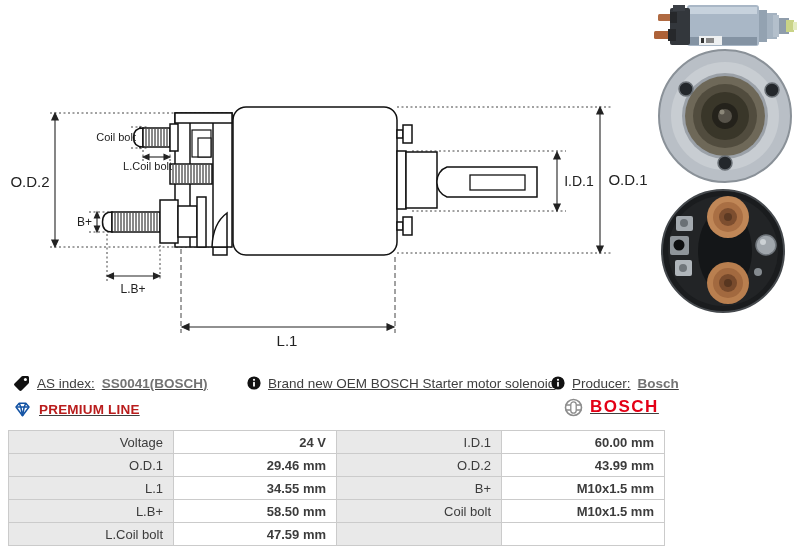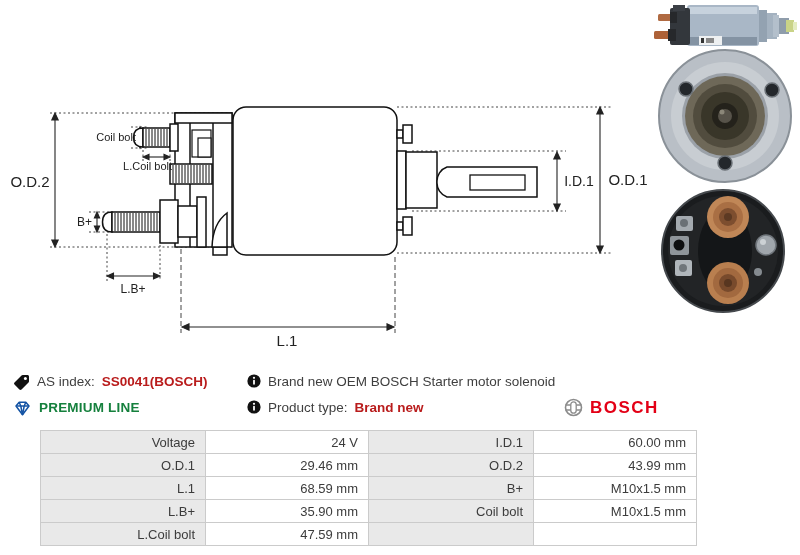--- a/index.html
+++ b/index.html
@@ -1,30 +1,30 @@
 <!DOCTYPE html>
 <html><head>
 <meta charset="utf-8">
 <style>
   html,body{margin:0;padding:0;background:#fff;}
   .page{position:relative;width:800px;height:555px;background:#fff;overflow:hidden;
         font-family:"Liberation Sans",sans-serif;color:#3b3b3b;}
   .diagram-wrap{position:absolute;left:0;top:0;width:650px;height:370px;}
   .photo{position:absolute;}
-  .info-item{position:absolute;display:flex;align-items:flex-start;gap:7px;white-space:nowrap;
-             font-size:13.5px;color:#3f3f3f;height:18px;}
-  .info-item b{color:#b91c1c;}
-  .premium-text{color:#15803d;font-weight:bold;letter-spacing:.2px;}
+  .info-item{position:absolute;display:flex;align-items:center;gap:7px;white-space:nowrap;
+             font-size:13.5px;color:#3f3f3f;height:18px;text-decoration:underline;}
+  .info-item b{color:#737373;}
+  .premium-text{color:#b91c1c;font-weight:bold;letter-spacing:.2px;}
   .bosch-text{color:#e30016;font-weight:bold;font-size:17px;letter-spacing:1.5px;}
   .icon{flex:0 0 auto;display:inline-flex;}
-  table.specs{position:absolute;left:8px;top:430px;border-collapse:collapse;table-layout:fixed;margin-left:32px;}
+  table.specs{position:absolute;left:8px;top:430px;border-collapse:collapse;table-layout:fixed;}
   table.specs td{border:1px solid #cbcbcb;height:22px;font-size:13px;color:#3c3c3c;
                  text-align:right;padding:0 10px 0 4px;overflow:hidden;}
   td.lbl{background:#e9e9e9;width:150px;}
-  td.val{background:#ffffff;width:148px;}
+  td.val{background:#ffffff;width:148px;font-weight:bold;}
   svg text{font-family:"Liberation Sans",sans-serif;fill:#222;}
 </style>
 </head>
 <body>
 
 <div class="page">
 
   <div class="diagram-wrap">
   <svg width="650" height="370" viewBox="0 0 650 370">
 
@@ -233,42 +233,42 @@
     <span class="icon">
       <svg width="14" height="14" viewBox="0 0 14 14">
           <circle cx="7" cy="7" r="6.6" fill="#111"></circle>
           <circle cx="7" cy="3.8" r="1.1" fill="#fff"></circle>
           <rect x="6.1" y="5.7" width="1.8" height="5" rx="0.9" fill="#fff"></rect>
         </svg>
     </span>
     <span>Brand new OEM BOSCH Starter motor solenoid</span>
   </div>
 
-
-  <div class="info-item" style="left:13px;top:400px">
-    <span class="icon">
-      <svg width="19" height="17" viewBox="0 0 19 17" fill="none" stroke="#1353a4" stroke-width="1.5" stroke-linejoin="round">
-          <path d="M3,6 L6.2,2.2 H12.8 L16,6 L9.5,14.8 Z"></path>
-          <path d="M3,6 H16 M6.2,2.2 L7.8,6 L9.5,14.8 M12.8,2.2 L11.2,6 L9.5,14.8"></path>
-        </svg>
-    </span>
-    <span class="premium-text">PREMIUM LINE</span>
-  </div>
-
-  <div class="info-item" style="left:247px;top:400px">
+  <div class="info-item" style="left:551px;top:374px">
     <span class="icon">
       <svg width="14" height="14" viewBox="0 0 14 14">
           <circle cx="7" cy="7" r="6.6" fill="#111"></circle>
           <circle cx="7" cy="3.8" r="1.1" fill="#fff"></circle>
           <rect x="6.1" y="5.7" width="1.8" height="5" rx="0.9" fill="#fff"></rect>
         </svg>
     </span>
-    <span>Product type:</span>
-    <b>Brand new</b>
-  </div>
+    <span>Producer:</span>
+    <b>Bosch</b>
+  </div>
+
+  <div class="info-item" style="left:13px;top:400px">
+    <span class="icon">
+      <svg width="19" height="17" viewBox="0 0 19 17" fill="none" stroke="#1353a4" stroke-width="1.5" stroke-linejoin="round">
+          <path d="M3,6 L6.2,2.2 H12.8 L16,6 L9.5,14.8 Z"></path>
+          <path d="M3,6 H16 M6.2,2.2 L7.8,6 L9.5,14.8 M12.8,2.2 L11.2,6 L9.5,14.8"></path>
+        </svg>
+    </span>
+    <span class="premium-text">PREMIUM LINE</span>
+  </div>
+
 
   <div class="info-item" style="left:564px;top:398px">
     <span class="icon">
       <svg width="19" height="19" viewBox="0 0 19 19" fill="none" stroke="#8c8c8c">
           <circle cx="9.5" cy="9.5" r="8" stroke-width="1.6"></circle>
           <rect x="6.8" y="3.8" width="5.4" height="11.4" rx="2.7" stroke-width="1.3"></rect>
           <path d="M1.5,7 H6.8 M1.5,12 H6.8 M12.2,7 H17.5 M12.2,12 H17.5" stroke-width="1.3"></path>
         </svg>
     </span>
     <span class="bosch-text">BOSCH</span>
@@ -283,27 +283,27 @@
       <td class="val">60.00 mm</td>
     </tr>
     <tr>
       <td class="lbl">O.D.1</td>
       <td class="val">29.46 mm</td>
       <td class="lbl">O.D.2</td>
       <td class="val">43.99 mm</td>
     </tr>
     <tr>
       <td class="lbl">L.1</td>
-      <td class="val">68.59 mm</td>
+      <td class="val">34.55 mm</td>
       <td class="lbl">B+</td>
       <td class="val">M10x1.5 mm</td>
     </tr>
     <tr>
       <td class="lbl">L.B+</td>
-      <td class="val">35.90 mm</td>
+      <td class="val">58.50 mm</td>
       <td class="lbl">Coil bolt</td>
       <td class="val">M10x1.5 mm</td>
     </tr>
     <tr>
       <td class="lbl">L.Coil bolt</td>
       <td class="val">47.59 mm</td>
       <td class="lbl"></td>
       <td class="val"></td>
     </tr>
   </tbody>

